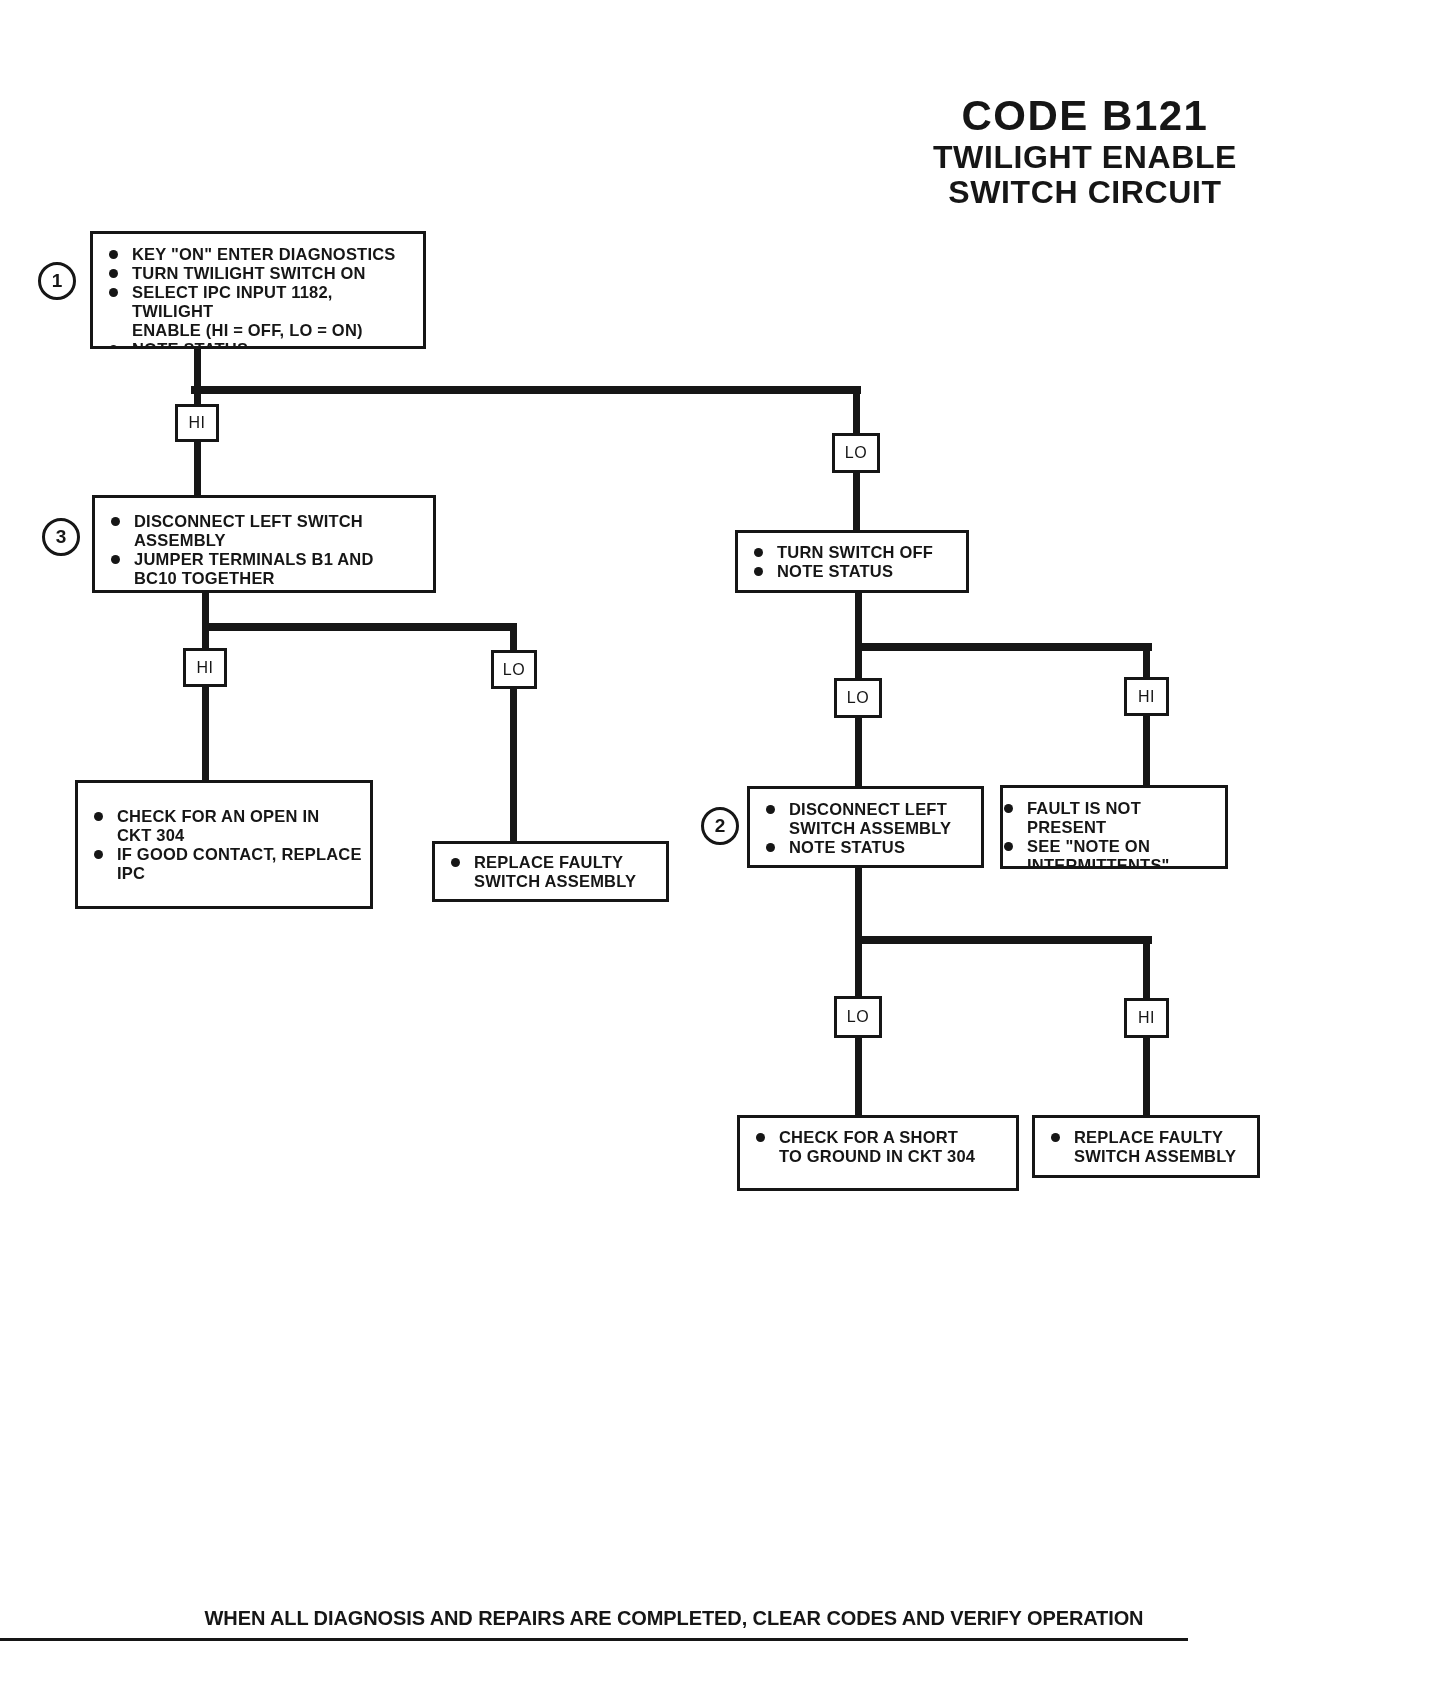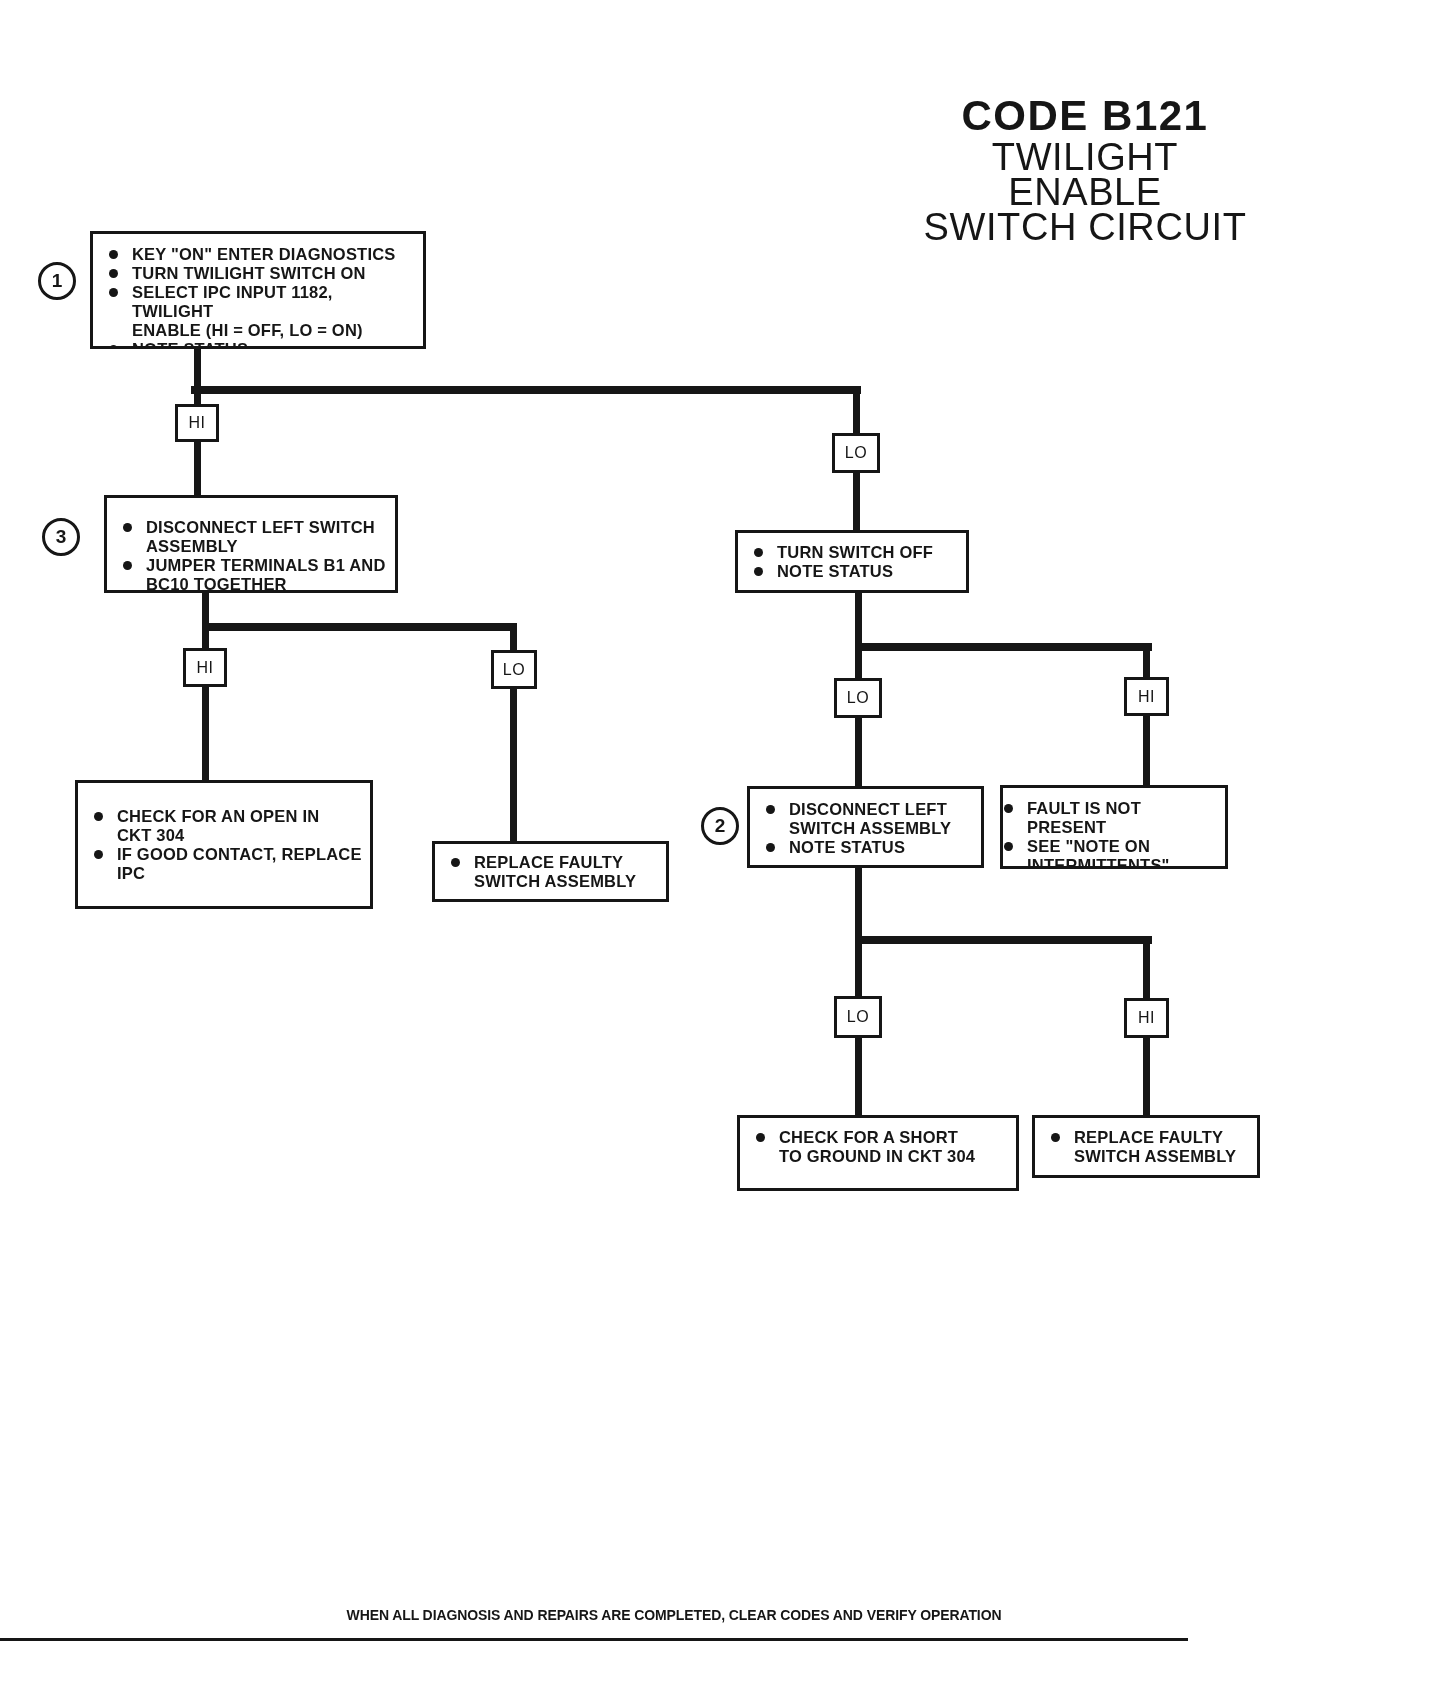--- a/index.html
+++ b/index.html
@@ -13,21 +13,21 @@
   .canvas {
     position:relative;
     width:1445px; height:1698px;
     background:var(--paper);
     margin:16px auto;
     overflow:hidden;
   }
   
   .hdr { position:absolute; left:920px; top:76px; width:330px; text-align:center; }
   .hdr-code { font-size:42px; font-weight:700; letter-spacing:1.5px; line-height:48px; }
-  .hdr-sub  { font-size:38px; font-weight:400; letter-spacing:0.6px; line-height:35px; }
+  .hdr-sub  { font-size:32px; font-weight:700; letter-spacing:0.6px; line-height:35px; }
   
   .line { position:absolute; background:var(--ink); z-index:1; }
   
   .node {
     position:absolute; background:var(--paper);
     border:3px solid var(--ink); z-index:2;
     padding:8px 8px 6px 16px; overflow:hidden;
   }
   .bl { list-style:none; }
   .bl li { display:flex; gap:14px; }
@@ -47,21 +47,21 @@
   .marker {
     position:absolute; width:38px; height:38px;
     border:3px solid var(--ink); border-radius:50%;
     background:var(--paper); z-index:2;
     display:flex; align-items:center; justify-content:center;
     font-size:19px; font-weight:700;
   }
   
   .footer-note {
     position:absolute; left:174px; top:1591px; width:1000px;
-    text-align:center; font-size:14px; font-weight:700; letter-spacing:-0.1px;
+    text-align:center; font-size:20px; font-weight:700; letter-spacing:-0.1px;
   }
   .footer-rule { position:absolute; left:0; top:1622px; width:1188px; height:3px; background:var(--ink); }
 </style>
 </head>
 <body>
 
 <div class="canvas">
 
   <div class="hdr">
     <div class="hdr-code">CODE B121</div>
@@ -118,21 +118,21 @@
   <div class="tag" style="left:175px;top:388px;width:44px;height:38px">
     <span>HI</span>
   </div>
   <div class="tag" style="left:832px;top:417px;width:48px;height:40px">
     <span>LO</span>
   </div>
 
   <div class="marker" style="left:42px;top:502px">
     <span>3</span>
   </div>
-  <div class="node" style="left:104px;top:479px;width:294px;height:98px;padding-top:20px">
+  <div class="node" style="left:92px;top:479px;width:344px;height:98px;padding-top:14px">
     <ul class="bl">
       <li>
           <span class="dot"></span>
           <span class="bt">DISCONNECT LEFT SWITCH
 ASSEMBLY</span>
         </li>
       <li>
           <span class="dot"></span>
           <span class="bt">JUMPER TERMINALS B1 AND
 BC10 TOGETHER</span>

